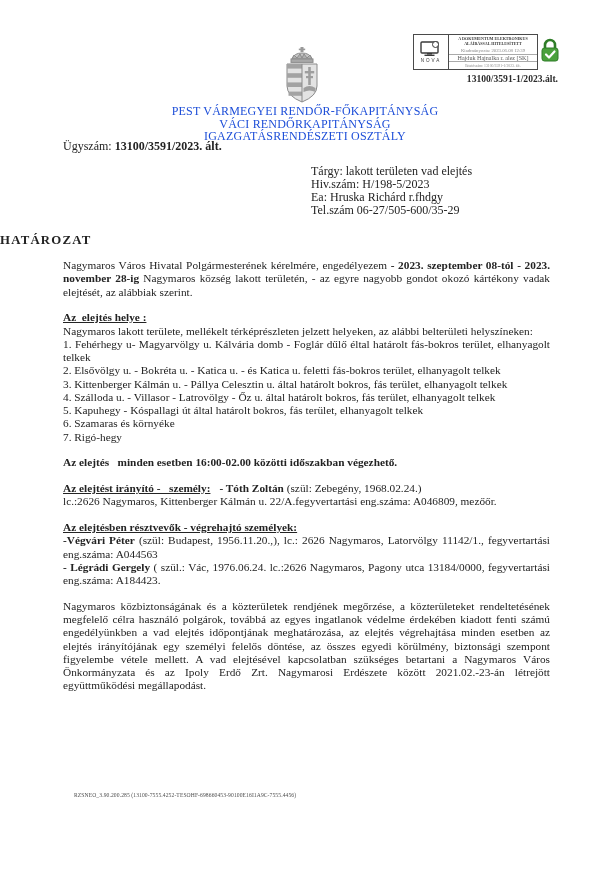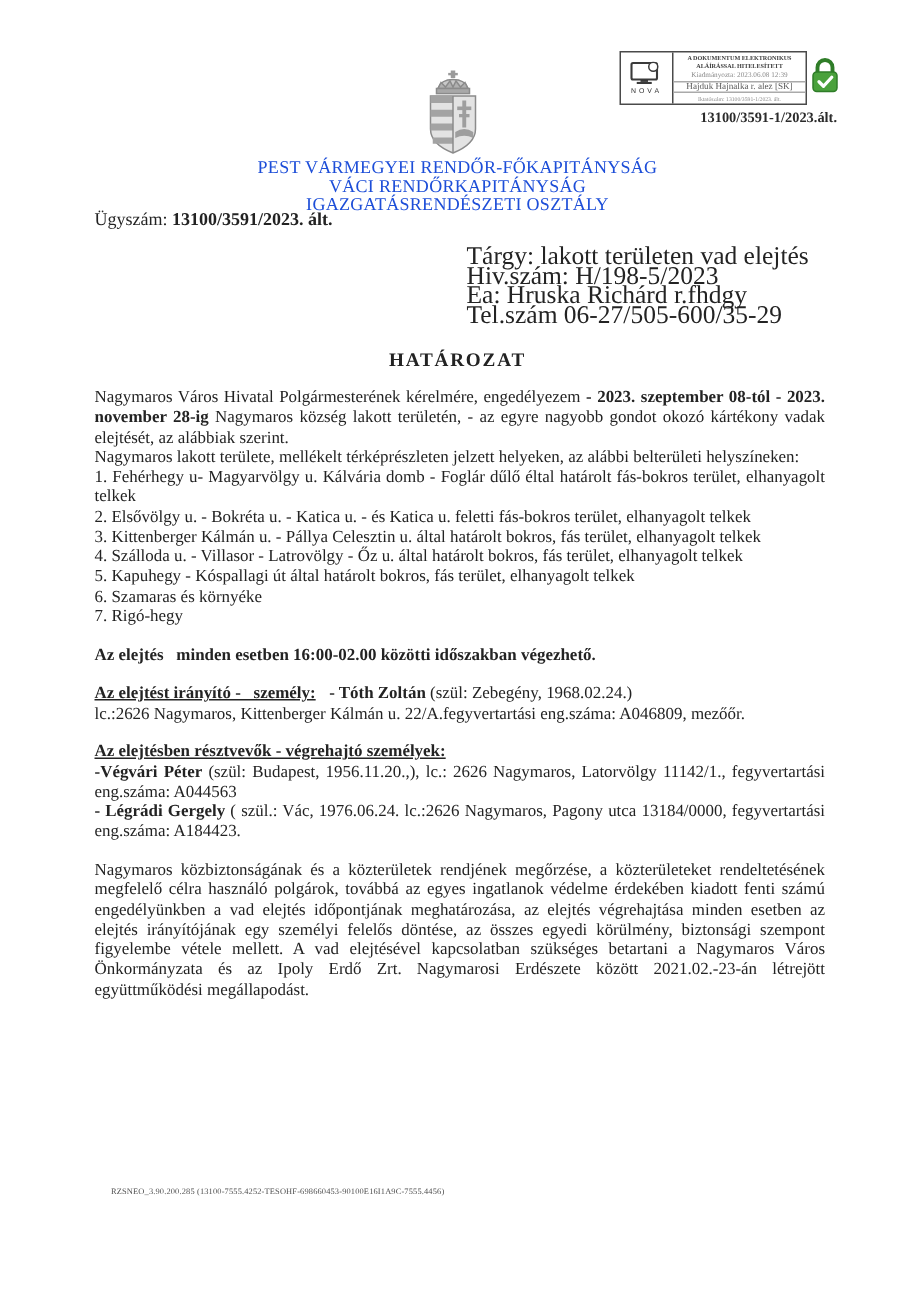--- a/index.html
+++ b/index.html
@@ -22,22 +22,22 @@
   .s2{font-size:4.8px;color:#8a8a8a;text-align:center;padding:0 2px;}
   .s3{font-size:6.1px;color:#5a5a5a;text-align:center;border-top:0.5px solid #aaa;border-bottom:0.5px solid #aaa;padding:0 1px;white-space:nowrap;overflow:hidden;}
   .s4{font-size:3.8px;color:#8d8d8d;text-align:center;padding:0 2px 1px 2px;}
   .lock-wrap{margin-left:2px;}
   .stamp-ref{position:absolute;top:60px;right:52px;font-size:9.6px;font-weight:bold;color:#2b2b2b;}
   
   .crest{position:absolute;top:33px;left:281px;}
   .letterhead{position:absolute;top:92px;left:0;width:100%;text-align:center;font-size:12px;line-height:12.6px;color:#1d4ed8;letter-spacing:0.2px;}
   .case-line{position:absolute;top:126px;left:63px;font-size:12px;}
   .case-line .num{font-weight:bold;}
-  .meta{position:absolute;top:152px;left:311px;font-size:17px;line-height:12.9px;}
-  .doc-title{position:absolute;top:220px;left:0;width:100%;text-align:center;font-weight:bold;font-size:12.8px;letter-spacing:1.2px;}
+  .meta{position:absolute;top:152px;left:311px;font-size:12px;line-height:12.9px;}
+  .doc-title{position:absolute;top:220px;left:0;width:100%;font-weight:bold;font-size:12.8px;letter-spacing:1.2px;}
   
   .main{position:absolute;top:246px;left:63px;width:487px;font-size:11.3px;line-height:13.25px;}
   .just{text-align:justify;}
   .b{font-weight:bold;}
   .hd{font-weight:bold;text-decoration:underline;}
   .mt{margin-top:12.5px;}
   .keep-sp{white-space:pre-wrap;}
   .gap-left{margin-left:9px;}
   .footer-block{text-align:center;font-size:10.8px;line-height:11.6px;margin-top:1px;}
   .footnote{position:absolute;top:779px;left:74px;font-size:5.6px;color:#4d4d4d;letter-spacing:0.1px;}
@@ -115,20 +115,21 @@
     <div>Ea: Hruska Richárd r.fhdgy</div>
     <div>Tel.szám 06-27/505-600/35-29</div>
   </div>
 
   <div class="doc-title">HATÁROZAT</div>
 
   <div class="main">
 
     <div class="just"><span>Nagymaros Város Hivatal Polgármesterének kérelmére, engedélyezem   </span><span class="b">- 2023. szeptember 08-tól - 2023. november 28-ig</span><span> Nagymaros község lakott területén, - az egyre nagyobb gondot okozó kártékony vadak elejtését, az alábbiak szerint.</span></div>
 
+    <div class="mt hd keep-sp">Az  elejtés helye :</div>
     <div class="just">Nagymaros lakott területe, mellékelt térképrészleten jelzett helyeken, az alábbi belterületi helyszíneken:</div>
     <div>
       <div class="just">1. Fehérhegy u- Magyarvölgy u. Kálvária domb - Foglár dűlő éltal határolt fás-bokros terület, elhanyagolt telkek</div>
       <div>2. Elsővölgy u. - Bokréta u. - Katica u. - és Katica u. feletti fás-bokros terület, elhanyagolt telkek</div>
       <div>3. Kittenberger Kálmán u. - Pállya Celesztin u. által határolt bokros, fás terület, elhanyagolt telkek</div>
       <div>4. Szálloda u. - Villasor - Latrovölgy - Őz u. által határolt bokros, fás terület, elhanyagolt telkek</div>
       <div>5. Kapuhegy - Kóspallagi út által határolt bokros, fás terület, elhanyagolt telkek</div>
       <div>6. Szamaras és környéke</div>
       <div>7. Rigó-hegy</div>
     </div>

